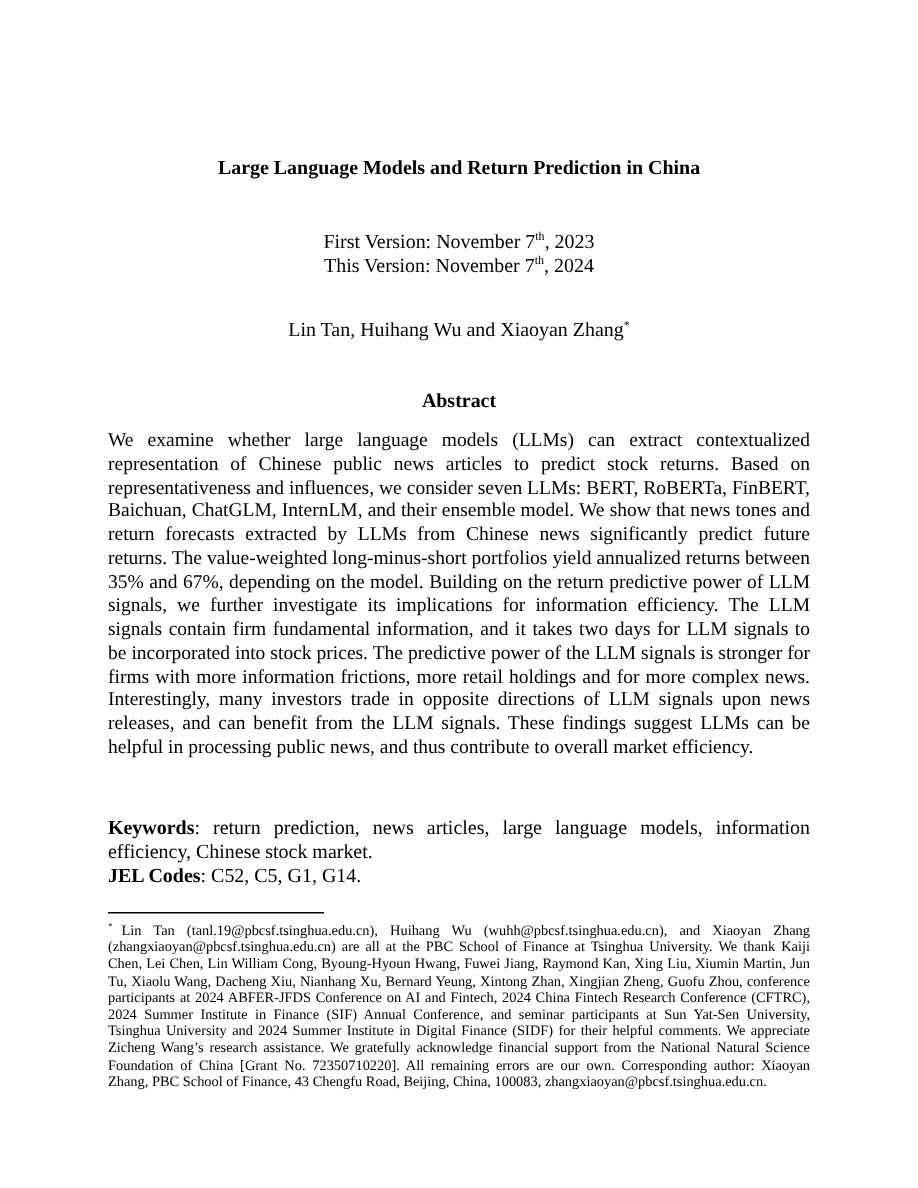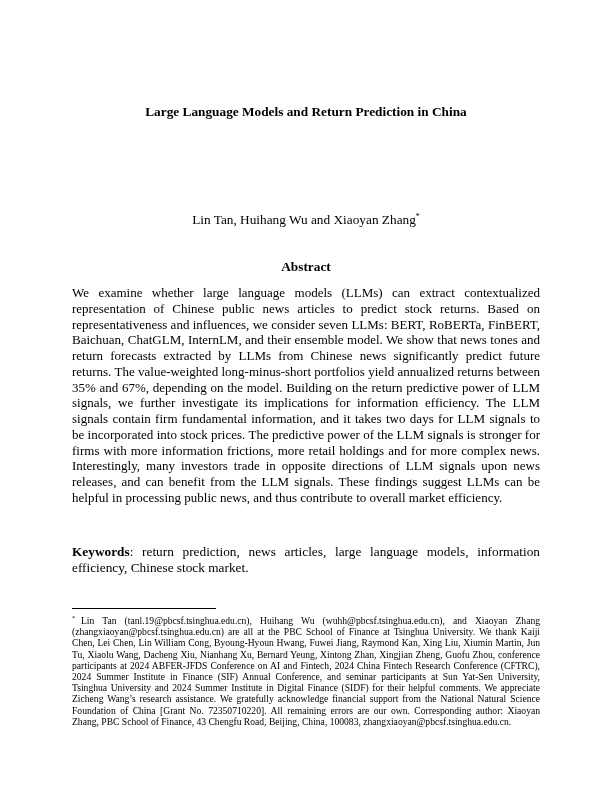--- a/index.html
+++ b/index.html
@@ -109,29 +109,32 @@
     }
   </style>
 </head>
 <body>
 
 <div class="page">
 
   <div class="center title">Large Language Models and Return Prediction in China</div>
 
   <div class="center versions">
+    <div><span>First Version: November 7</span><sup>th</sup><span>, 2023</span></div>
+    <div><span>This Version: November 7</span><sup>th</sup><span>, 2024</span></div>
   </div>
 
   <div class="center abstract-heading">Abstract</div>
 
   <div class="center authors"><span>Lin Tan, Huihang Wu and Xiaoyan Zhang</span><sup>*</sup></div>
 
   <div class="abstract-body">We examine whether large language models (LLMs) can extract contextualized representation of Chinese public news articles to predict stock returns. Based on representativeness and influences, we consider seven LLMs: BERT, RoBERTa, FinBERT, Baichuan, ChatGLM, InternLM, and their ensemble model. We show that news tones and return forecasts extracted by LLMs from Chinese news significantly predict future returns. The value-weighted long-minus-short portfolios yield annualized returns between 35% and 67%, depending on the model. Building on the return predictive power of LLM signals, we further investigate its implications for information efficiency. The LLM signals contain firm fundamental information, and it takes two days for LLM signals to be incorporated into stock prices. The predictive power of the LLM signals is stronger for firms with more information frictions, more retail holdings and for more complex news. Interestingly, many investors trade in opposite directions of LLM signals upon news releases, and can benefit from the LLM signals. These findings suggest LLMs can be helpful in processing public news, and thus contribute to overall market efficiency.</div>
 
   <div class="keywords-block">
     <p><span class="kw-label">Keywords</span><span>: return prediction, news articles, large language models, information efficiency, Chinese stock market.</span></p>
+    <p><span class="kw-label">JEL Codes</span><span>: C52, C5, G1, G14.</span></p>
   </div>
 
   <div class="footnote-rule"></div>
 
   <div class="footnote"><sup>*</sup><span>Lin Tan (tanl.19@pbcsf.tsinghua.edu.cn), Huihang Wu (wuhh@pbcsf.tsinghua.edu.cn), and Xiaoyan Zhang (zhangxiaoyan@pbcsf.tsinghua.edu.cn) are all at the PBC School of Finance at Tsinghua University. We thank Kaiji Chen, Lei Chen, Lin William Cong, Byoung-Hyoun Hwang, Fuwei Jiang, Raymond Kan, Xing Liu, Xiumin Martin, Jun Tu, Xiaolu Wang, Dacheng Xiu, Nianhang Xu, Bernard Yeung, Xintong Zhan, Xingjian Zheng, Guofu Zhou, conference participants at 2024 ABFER-JFDS Conference on AI and Fintech, 2024 China Fintech Research Conference (CFTRC), 2024 Summer Institute in Finance (SIF) Annual Conference, and seminar participants at Sun Yat-Sen University, Tsinghua University and 2024 Summer Institute in Digital Finance (SIDF) for their helpful comments. We appreciate Zicheng Wang’s research assistance. We gratefully acknowledge financial support from the National Natural Science Foundation of China [Grant No. 72350710220]. All remaining errors are our own. Corresponding author: Xiaoyan Zhang, PBC School of Finance, 43 Chengfu Road, Beijing, China, 100083, zhangxiaoyan@pbcsf.tsinghua.edu.cn.</span></div>
 
 </div>
 
 </body></html>

